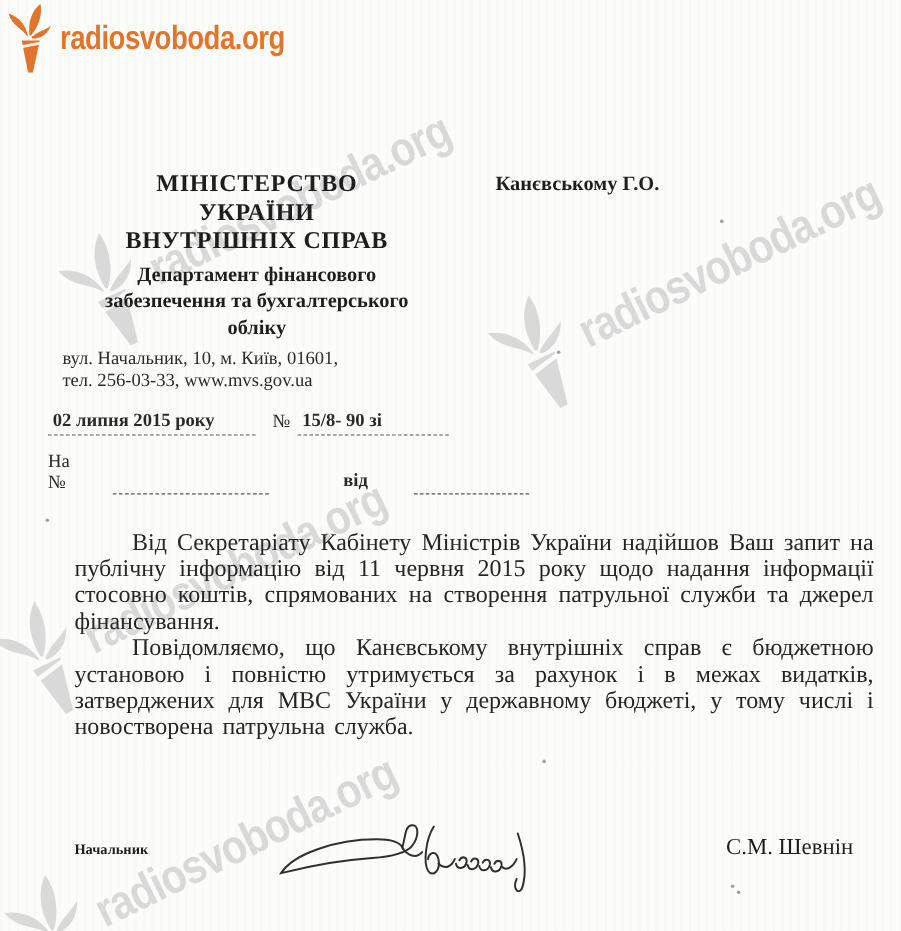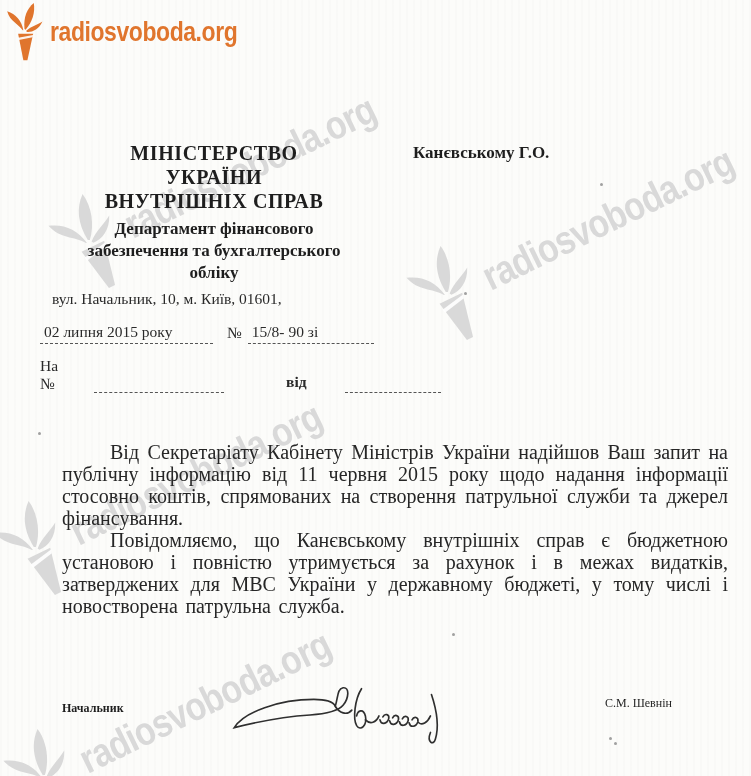--- a/index.html
+++ b/index.html
@@ -31,37 +31,37 @@
     transform:scaleX(.82);transform-origin:0 50%;
   }
   
   .letterhead{position:absolute;left:34px;top:141px;width:360px;color:#1e1e1e;}
   .ministry{font-weight:bold;font-size:20px;line-height:24px;text-align:center;letter-spacing:.6px;}
   .department{font-weight:bold;font-size:17px;line-height:22px;text-align:center;margin-top:5px;}
   .address{font-size:15.5px;line-height:19px;margin-top:5px;padding-left:18px;text-align:left;color:#2a2a2a;}
   .ref-row{display:flex;align-items:flex-end;font-size:15.5px;color:#2a2a2a;padding-left:6px;}
   .ref-row.r1{margin-top:15px;}
   .ref-row.r2{margin-top:13px;gap:28px;}
-  .u{border-bottom:1.5px dashed #555;padding:0 4px 2px 4px;white-space:nowrap;}
+  .u{border-bottom:1.5px dashed #555;padding:0 4px 2px 4px;white-space:nowrap;font-weight:bold;}
   .u.date{min-width:165px;}
   .no-label{margin:0 6px 2px 14px;}
   .u.num{min-width:118px;}
   .blank1{min-width:122px;margin-left:8px;}
   .blank2{min-width:88px;margin-left:10px;}
   .lbl-vid{margin:0 0 2px 34px;font-weight:bold;}
   
   .recipient{position:absolute;left:413px;top:143px;}
   .recipient-name{font-weight:bold;font-size:17px;color:#1e1e1e;}
   .recipient-email{font-size:16px;margin-top:26px;color:#2a2a2a;}
   
   .letter-body{position:absolute;left:62px;top:441px;width:666px;font-size:20px;line-height:22px;text-align:justify;word-spacing:2.5px;color:#262626;}
   .letter-body p{margin:0;text-indent:48px;}
   
   .sig-title{position:absolute;left:62px;top:701px;font-size:12px;color:#1e1e1e;font-weight:bold;}
-  .sig-name{position:absolute;left:605px;top:696px;font-size:12px;color:#1e1e1e;}
+  .sig-name{position:absolute;left:605px;top:696px;font-size:19px;color:#1e1e1e;}
   .sig-scribble{position:absolute;left:226px;top:680px;width:238px;height:68px;}
   
   .dot{position:absolute;width:3px;height:3px;border-radius:50%;background:#8a8a8a;opacity:.8;}
   .hidden-defs{position:absolute;width:0;height:0;overflow:hidden;}
 </style>
 </head>
 <body>
 
 <svg class="hidden-defs" aria-hidden="true">
   <defs>
@@ -115,20 +115,21 @@
       <div>УКРАЇНИ</div>
       <div>ВНУТРІШНІХ СПРАВ</div>
     </div>
     <div class="department">
       <div>Департамент фінансового</div>
       <div>забезпечення та бухгалтерського</div>
       <div>обліку</div>
     </div>
     <div class="address">
       <div>вул. Начальник, 10, м. Київ, 01601,</div>
+      <div>тел. 256-03-33, www.mvs.gov.ua</div>
     </div>
     <div class="ref-row r1">
       <span class="u date">02 липня 2015 року</span>
       <span class="no-label">№</span>
       <span class="u num">15/8- 90 зі</span>
     </div>
     <div class="ref-row r2">
       <span>На №</span>
       <span class="u blank1"></span>
       <span class="lbl-vid">від</span>

